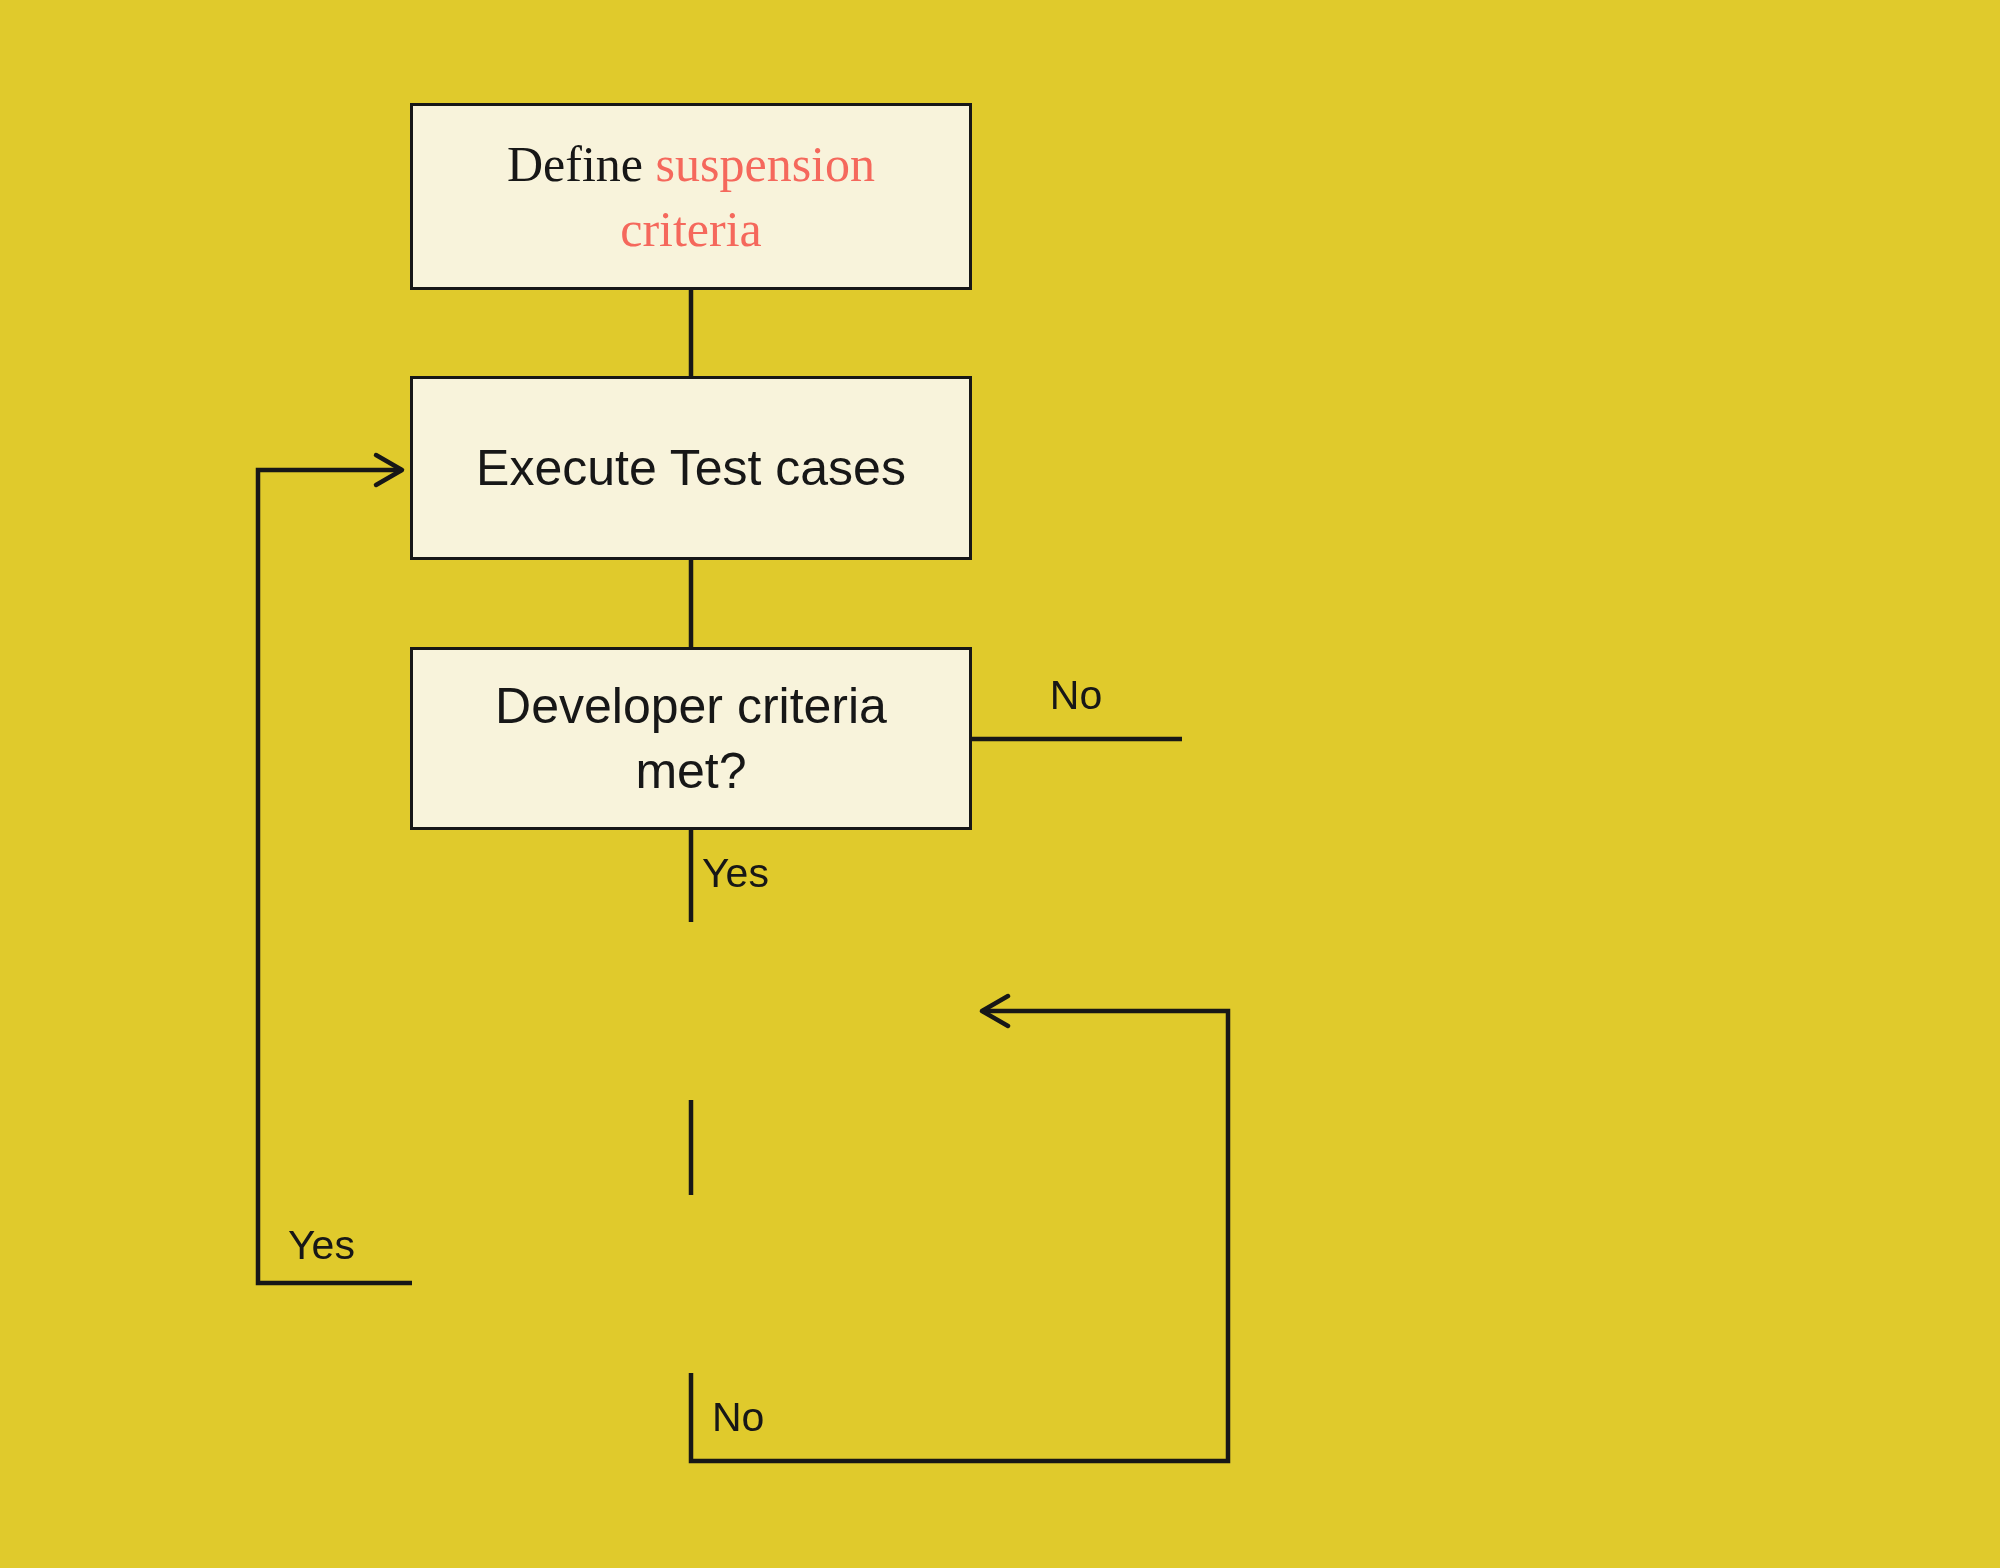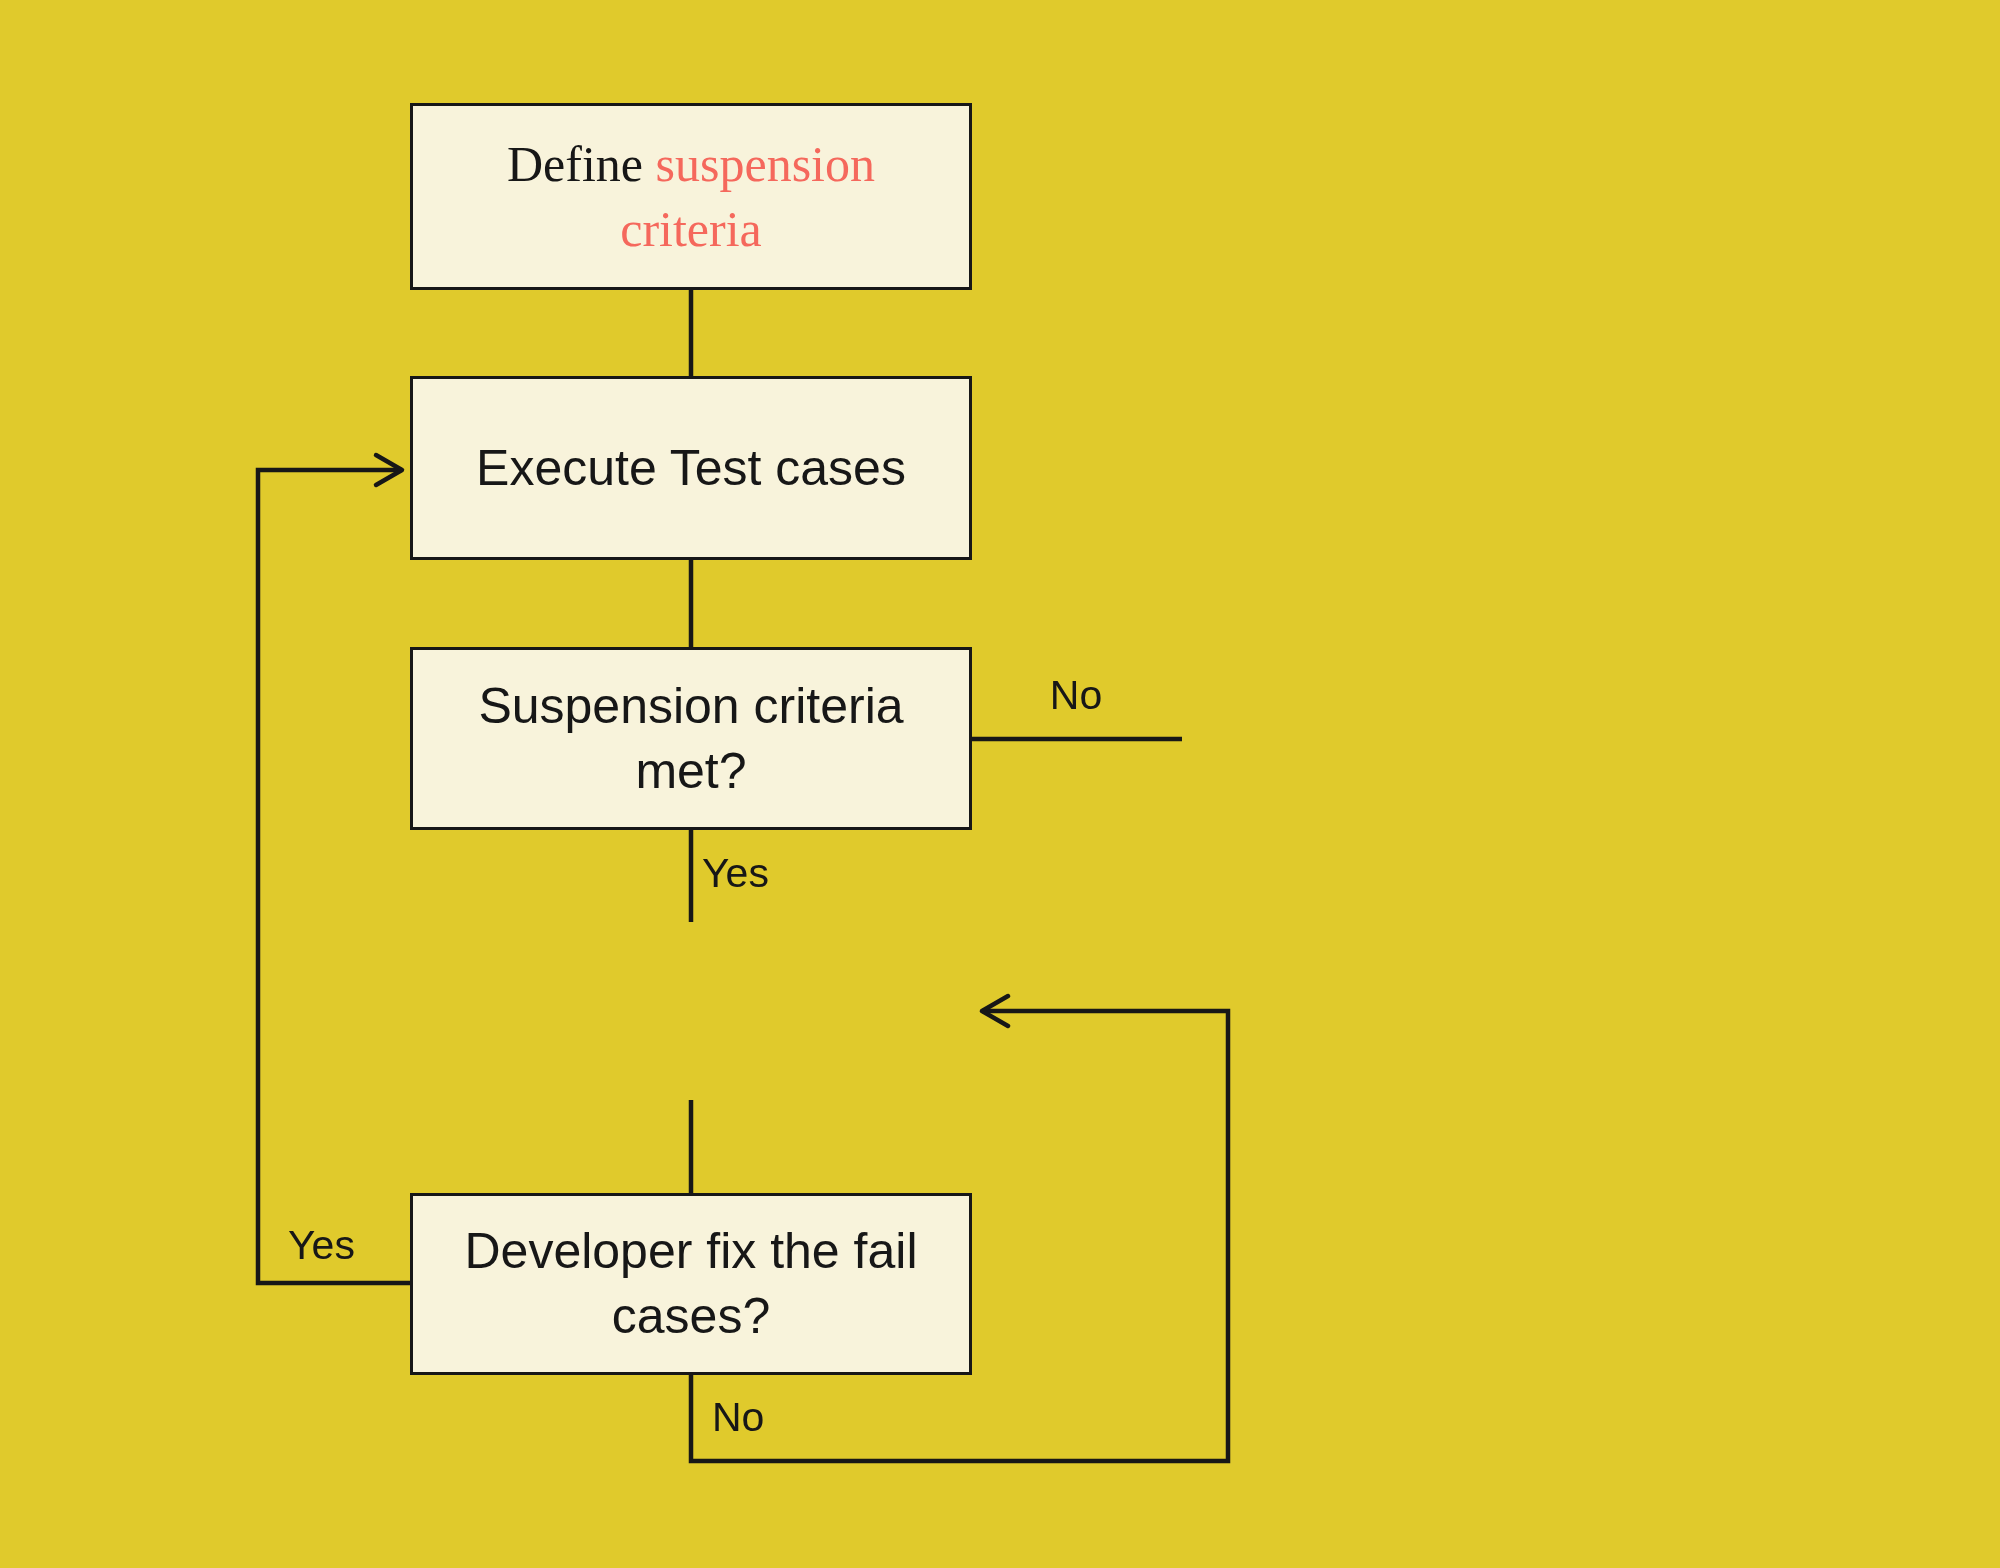--- a/index.html
+++ b/index.html
@@ -87,28 +87,25 @@
     <div>
       <span>Define </span><span class="accent">suspension criteria</span>
     </div>
   </div>
 
   <div class="node" id="node-execute">
     <div>Execute Test cases</div>
   </div>
 
   <div class="node" id="node-criteria">
-    <div>Suspension criteria met?</div>
+    <div>Developer criteria met?</div>
   </div>
 
 
 
-  <div class="node" id="node-developer">
-    <div>Developer fix the fail cases?</div>
-  </div>
 
   <div class="edge-label" id="label-no-finish">No</div>
 
   <div class="edge-label" id="label-yes-down">Yes</div>
 
   <div class="edge-label" id="label-yes-loop">Yes</div>
 
   <div class="edge-label" id="label-no-loop">No</div>
 
 </div>

